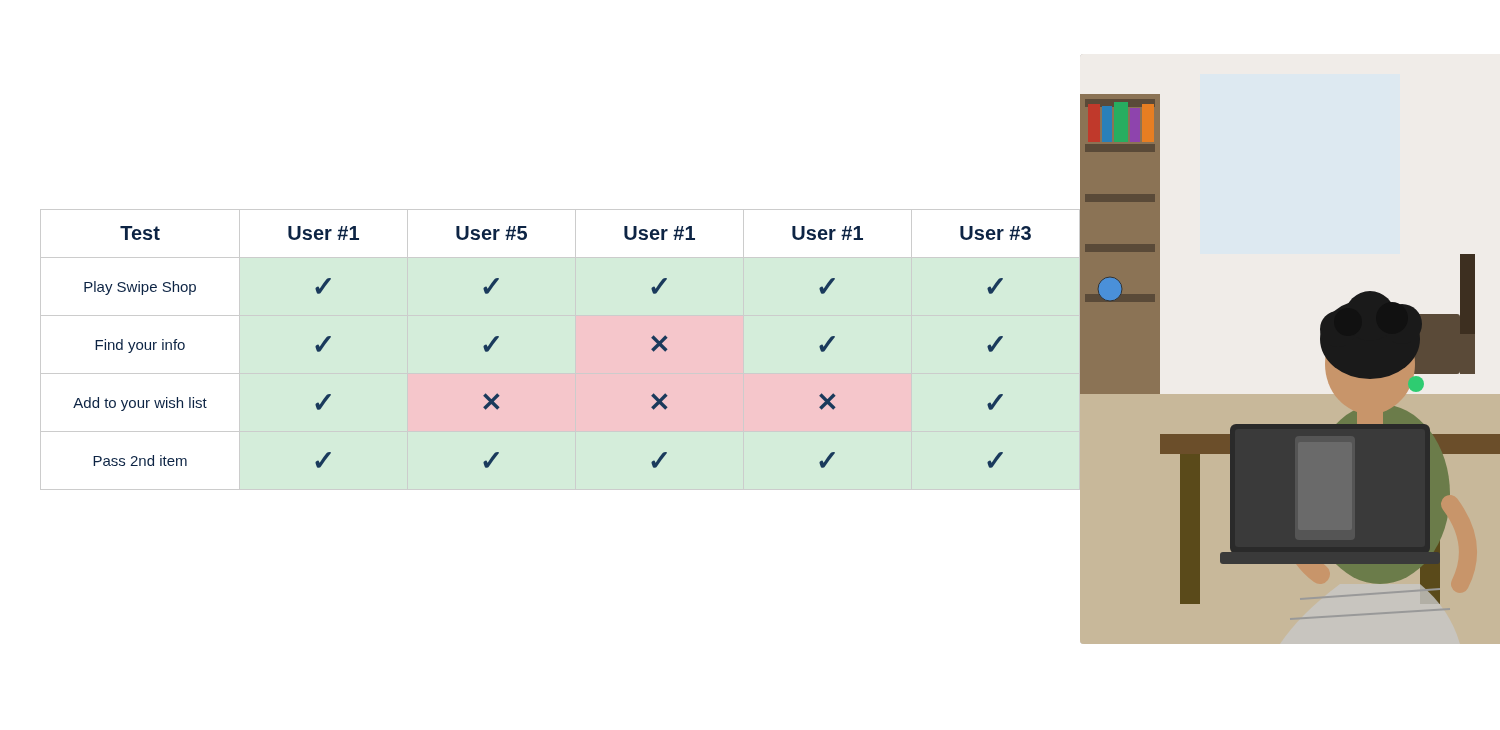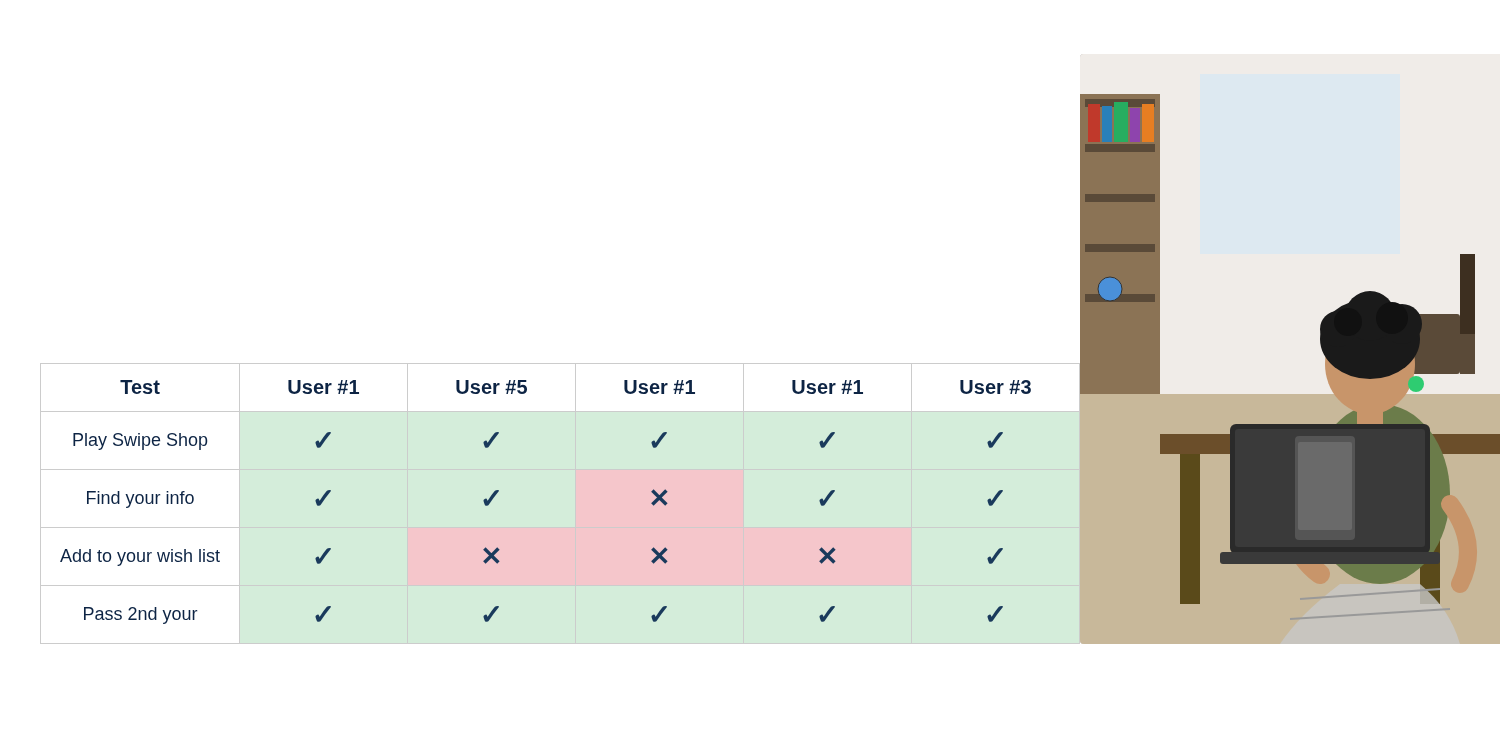--- a/index.html
+++ b/index.html
@@ -12,21 +12,21 @@
     }
     h1 {
       font-size: 48px;
       font-weight: 800;
       color: #0d2444;
       margin-bottom: 24px;
     }
     .content-area {
       display: flex;
       gap: 0;
-      align-items: flex-end;
+      align-items: center;
     }
     .table-wrapper {
       flex: 0 0 auto;
     }
     table {
       border-collapse: collapse;
       width: 1040px;
       border: 1.5px solid #cccccc;
     }
     th, td {
@@ -36,21 +36,21 @@
       font-size: 18px;
       color: #0d2444;
     }
     th {
       font-weight: 700;
       background: #ffffff;
       font-size: 20px;
     }
     td.test-name {
       text-align: center;
-      font-size: 18px;
+      font-size: 15px;
       background: #ffffff;
       width: 180px;
       font-weight: 400;
     }
     td.cell-pass {
       background: #d4edda;
     }
     td.cell-fail {
       background: #f5c6cb;
     }
@@ -128,21 +128,21 @@
           </tr>
           <tr>
             <td class="test-name">Add to your wish list</td>
             <td class="cell-pass"><span class="check">✓</span></td>
             <td class="cell-fail"><span class="cross">✕</span></td>
             <td class="cell-fail"><span class="cross">✕</span></td>
             <td class="cell-fail"><span class="cross">✕</span></td>
             <td class="cell-pass"><span class="check">✓</span></td>
           </tr>
           <tr>
-            <td class="test-name">Pass 2nd your</td>
+            <td class="test-name">Pass 2nd item</td>
             <td class="cell-pass"><span class="check">✓</span></td>
             <td class="cell-pass"><span class="check">✓</span></td>
             <td class="cell-pass"><span class="check">✓</span></td>
             <td class="cell-pass"><span class="check">✓</span></td>
             <td class="cell-pass"><span class="check">✓</span></td>
           </tr>
         </tbody>
     </table>
   </div>
 

